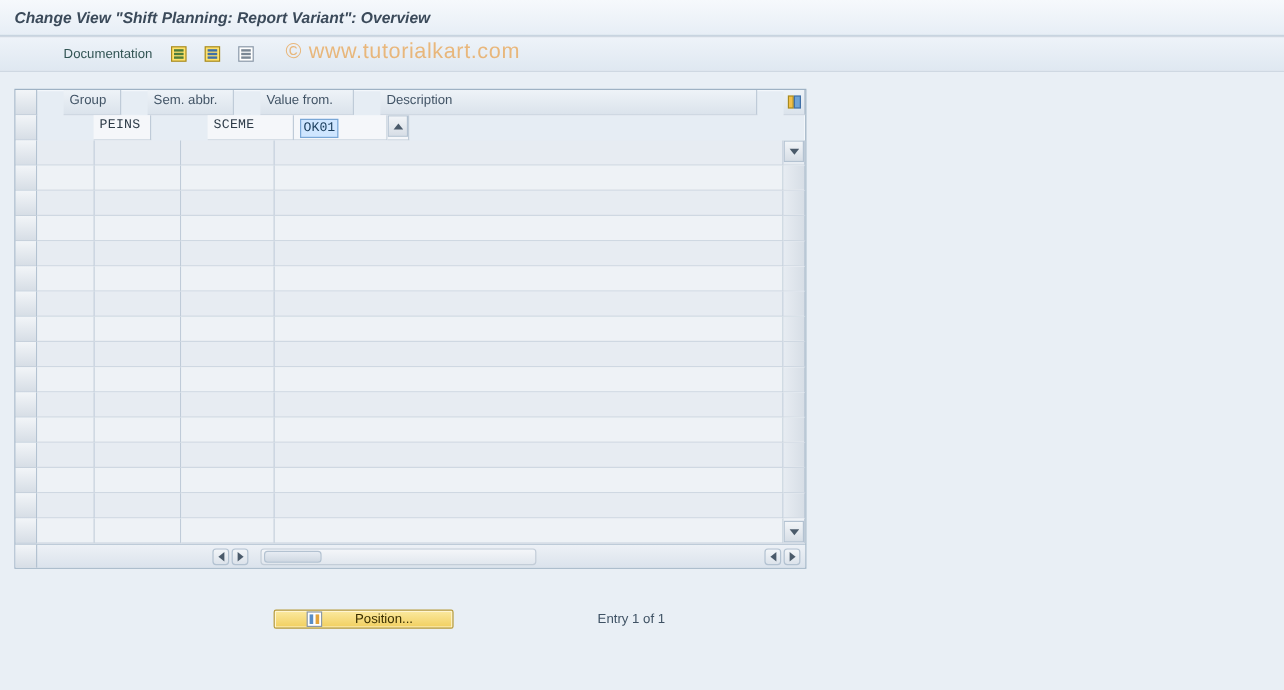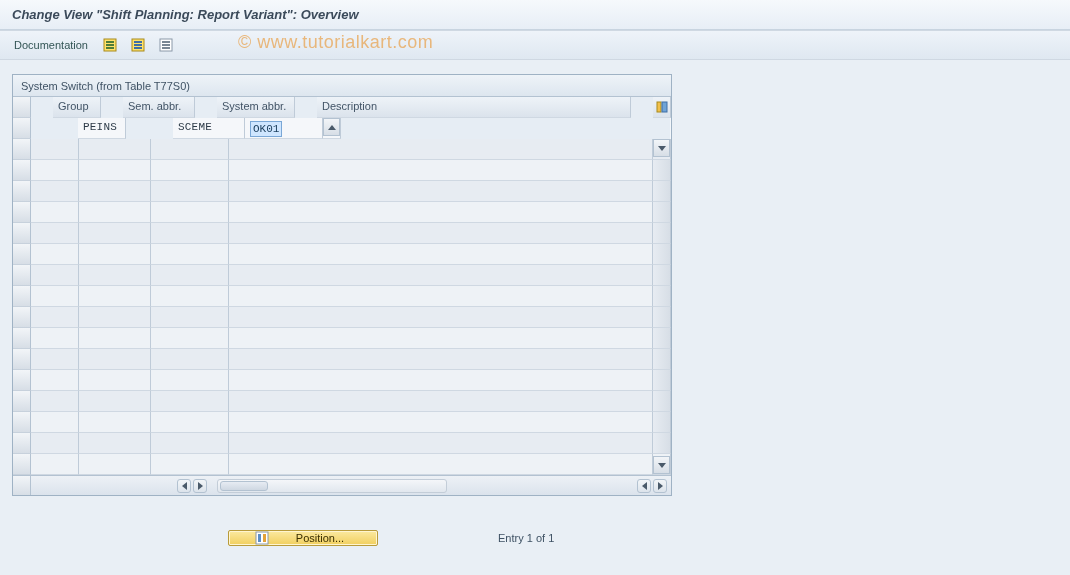--- a/index.html
+++ b/index.html
@@ -34,20 +34,21 @@
     background: linear-gradient(to bottom, #eef3f9, #dfe8f1);
     border-bottom: 1px solid #b9c8d8;
     display: flex;
     align-items: center;
     padding: 0 10px;
     gap: 8px;
   }
   .toolbar .doc-label {
     color: #355;
     padding: 2px 4px;
+    margin-left: 39px;
   }
   .tb-btn {
     width: 20px; height: 20px;
     display: flex; align-items: center; justify-content: center;
     border: 1px solid transparent;
     border-radius: 2px;
     cursor: pointer;
   }
 
   
@@ -254,29 +255,28 @@
         <rect x="3" y="6" width="8" height="2" fill="#7a8794"></rect>
         <rect x="3" y="9" width="8" height="2" fill="#7a8794"></rect>
       </svg>
   </span>
 </div>
 
 <div class="watermark">© www.tutorialkart.com</div>
 
 <div class="content">
   <div class="panel">
-    <div class="panel-title">System Switch (from Table T77S0)</div>
 
     <div class="grid">
 
       <div class="hdr-row">
         <div class="row-handle"></div>
         <div class="cell col-group">Group</div>
         <div class="cell col-sem">Sem. abbr.</div>
-        <div class="cell col-val">System abbr.</div>
+        <div class="cell col-val">Value from.</div>
         <div class="cell col-desc">Description</div>
         <div class="cell col-scroll">
           <div class="config-btn">
             <svg width="12" height="12">
                 <rect x="1" y="1" width="4" height="10" fill="#f2c04b" stroke="#a78a1d"></rect>
                 <rect x="6" y="1" width="5" height="10" fill="#6fa3d6" stroke="#3f6fa6"></rect>
               </svg>
           </div>
         </div>
       </div>

